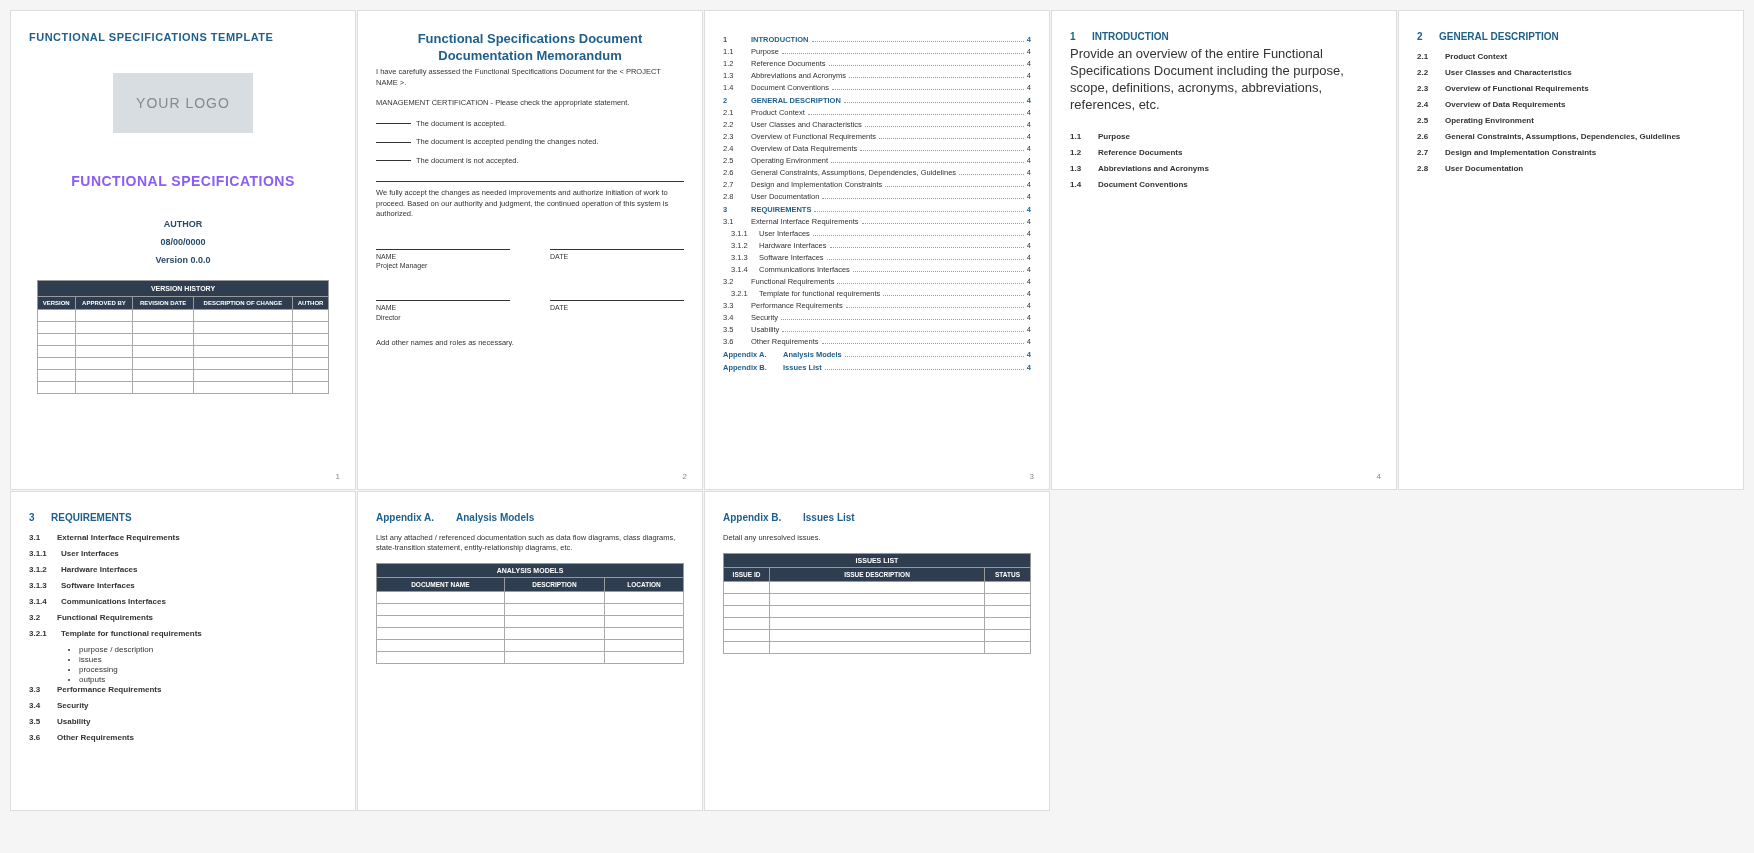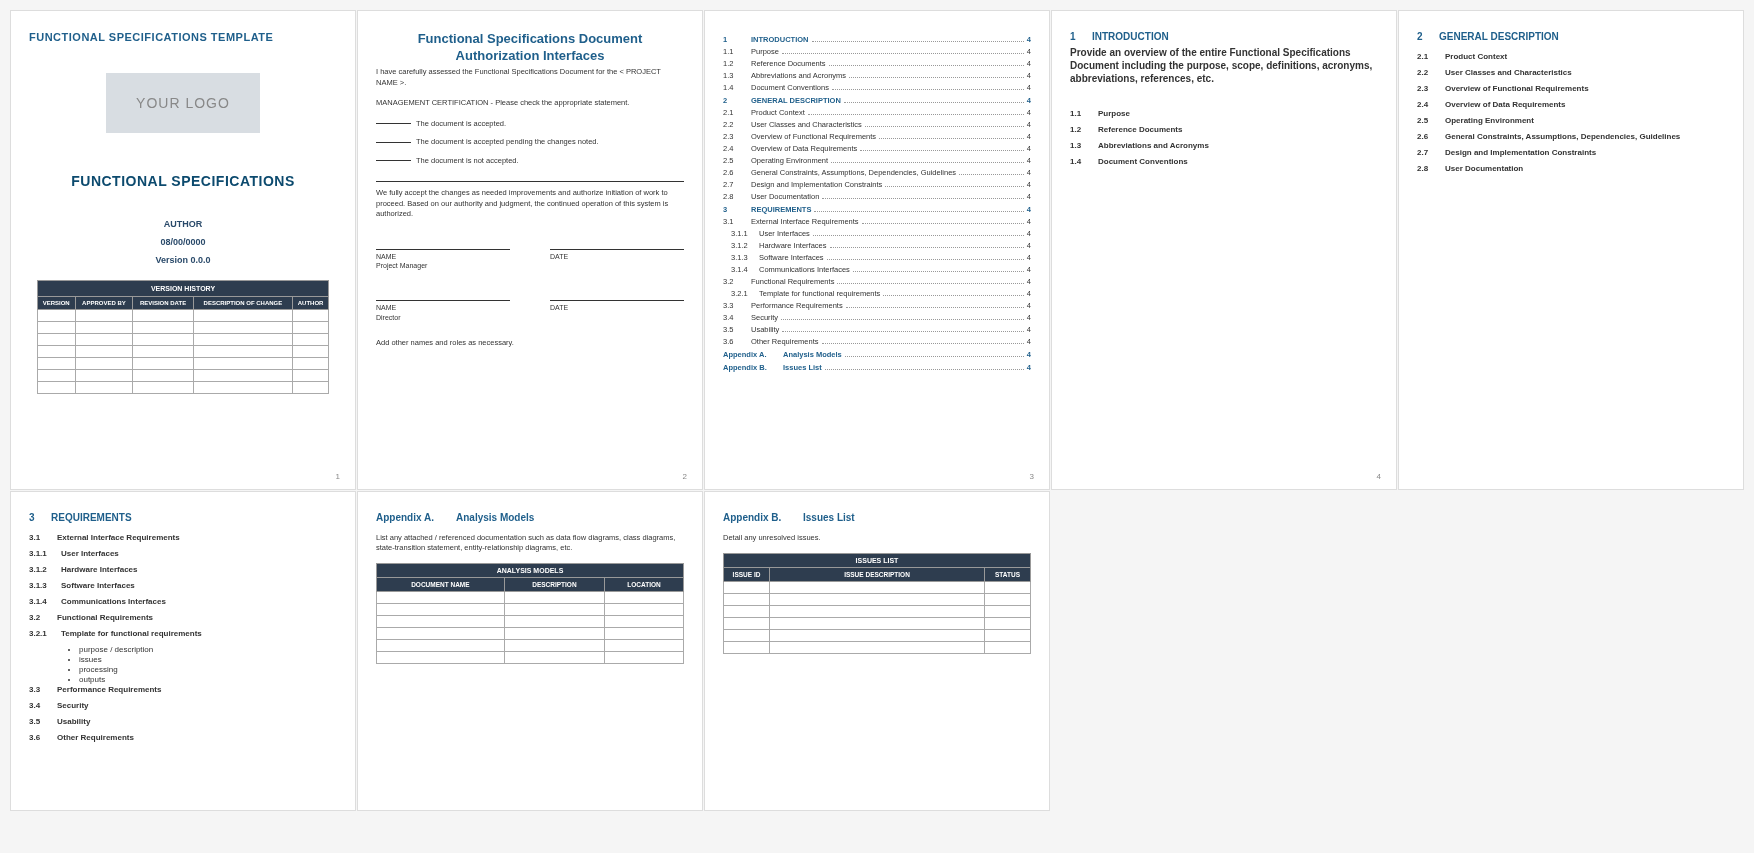--- a/index.html
+++ b/index.html
@@ -3,22 +3,22 @@
 <meta charset="utf-8">
 <style>
 * { box-sizing: border-box; margin: 0; padding: 0; }
 body { background: #f5f5f5; font-family: Arial, sans-serif; padding: 10px; }
 .pages { display: grid; grid-template-columns: repeat(5, 1fr); gap: 1px; max-width: 1754px; }
 .page { background: #fff; border: 1px solid #ddd; padding: 20px 18px; position: relative; font-size: 8px; color: #333; min-height: 480px; }
 .page-num { position: absolute; bottom: 8px; right: 15px; font-size: 8px; color: #888; }
 
 
 .doc-header { color: #1f5f8b; font-weight: bold; font-size: 11px; letter-spacing: 0.5px; margin-bottom: 30px; }
-.logo-box { background: #d8dde2; width: 154px; height: 60px; margin: 30px auto 40px; display: flex; align-items: center; justify-content: center; color: #888; font-size: 14px; font-weight: 500; letter-spacing: 1px; }
-.main-title { text-align: center; color: #0c4a6e; font-weight: bold; font-size: 14px; letter-spacing: 0.5px; margin-bottom: 30px; }
+.logo-box { background: #d8dde2; width: 140px; height: 60px; margin: 30px auto 40px; display: flex; align-items: center; justify-content: center; color: #888; font-size: 14px; font-weight: 500; letter-spacing: 1px; }
+.main-title { text-align: center; color: #8b5cf6; font-weight: bold; font-size: 14px; letter-spacing: 0.5px; margin-bottom: 30px; }
 .meta { text-align: center; font-weight: bold; color: #2a4a6a; margin-bottom: 8px; font-size: 9px; }
 .version-table { width: 95%; margin: 15px auto 0; border-collapse: collapse; }
 .version-table th { background: #2e3d4f; color: #fff; font-size: 6px; padding: 3px 2px; border: 1px solid #999; font-weight: bold; }
 .version-table th.main { font-size: 7px; padding: 4px; }
 .version-table td { border: 1px solid #aaa; height: 12px; }
 
 
 .p2-title { text-align: center; color: #1f5f8b; font-weight: bold; font-size: 13px; margin-bottom: 2px; }
 .p2-body { font-size: 7.5px; line-height: 1.4; margin-top: 4px; }
 .p2-body p { margin-bottom: 10px; }
@@ -36,21 +36,21 @@
 .toc-num.sub { padding-left: 8px; width: 36px; }
 .toc-text { flex-shrink: 0; }
 .toc-dots { flex: 1; border-bottom: 1px dotted #999; margin: 0 3px 2px; min-width: 10px; }
 .toc-pg { flex-shrink: 0; }
 .toc-row.bold { font-weight: bold; color: #1f5f8b; margin-top: 4px; }
 .toc-row.bold .toc-text, .toc-row.bold .toc-num { color: #1f5f8b; }
 .toc-row.appendix .toc-num { width: 60px; }
 
 
 .sec-head { color: #1f5f8b; font-weight: bold; font-size: 10px; }
-.sec-desc { font-size: 10px; margin: 4px 0 24px; line-height: 1.3; font-weight: bold; }
+.sec-desc { font-size: 13px; margin: 4px 0 18px; line-height: 1.3; }
 .sec-list { list-style: none; }
 .sec-list li { display: flex; font-size: 8px; font-weight: bold; margin-bottom: 7px; color: #333; }
 .sec-list .n { width: 28px; flex-shrink: 0; }
 .sec-list .n.sub { width: 32px; }
 .sec-list ul.bullets { list-style: disc; margin-left: 50px; font-weight: normal; font-size: 7.5px; display: block; }
 .sec-list ul.bullets li { display: list-item; font-weight: normal; margin-bottom: 1px; }
 
 
 .appendix-title { color: #1f5f8b; font-weight: bold; font-size: 10px; margin-bottom: 10px; }
 .appendix-title .lbl { display: inline-block; width: 80px; }
@@ -133,21 +133,21 @@
             <td></td>
             <td></td>
           </tr>
   </tbody>
       </table>
   <div class="page-num">1</div>
 </div>
 
 <div class="page">
   <div class="p2-title">Functional Specifications Document</div>
-  <div class="p2-title">Authorization Interfaces</div>
+  <div class="p2-title">Documentation Memorandum</div>
   <div class="p2-body">
     <p>I have carefully assessed the Functional Specifications Document for the &lt; PROJECT NAME &gt;.</p>
     <p>MANAGEMENT CERTIFICATION - Please check the appropriate statement.</p>
     <div class="checkline">The document is accepted.</div>
     <div class="checkline">The document is accepted pending the changes noted.</div>
     <div class="checkline">The document is not accepted.</div>
     <div class="hr"></div>
     <p>We fully accept the changes as needed improvements and authorize initiation of work to proceed. Based on our authority and judgment, the continued operation of this system is authorized.</p>
     <div class="sig-row">
       <div class="sig">

